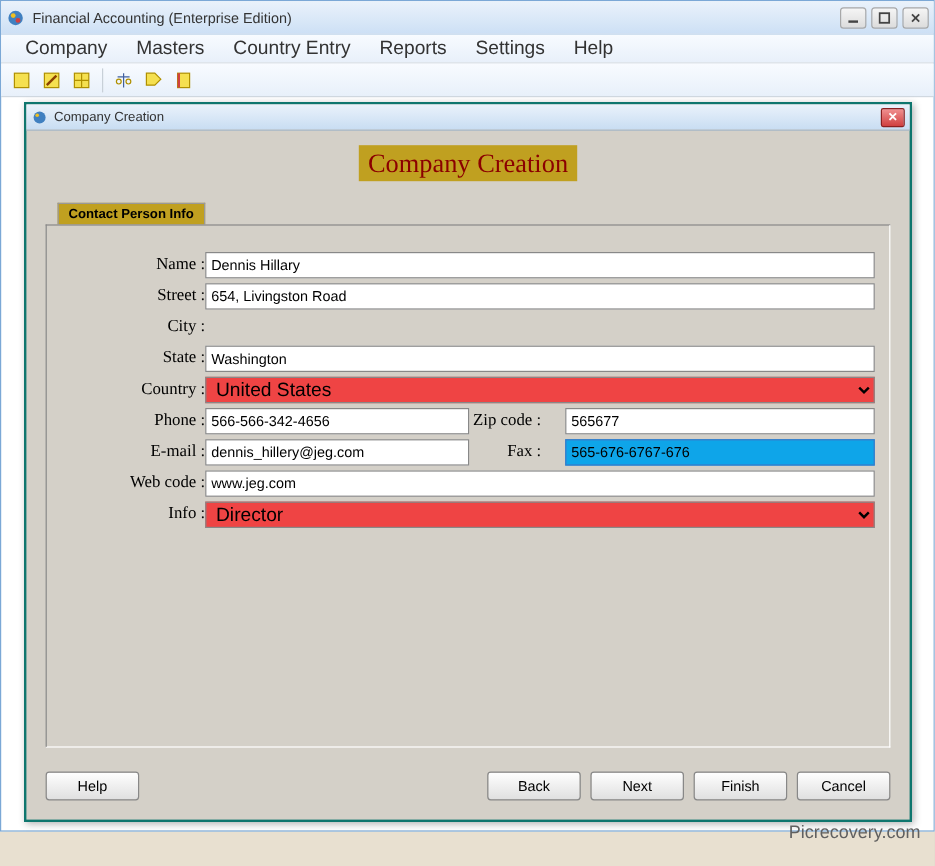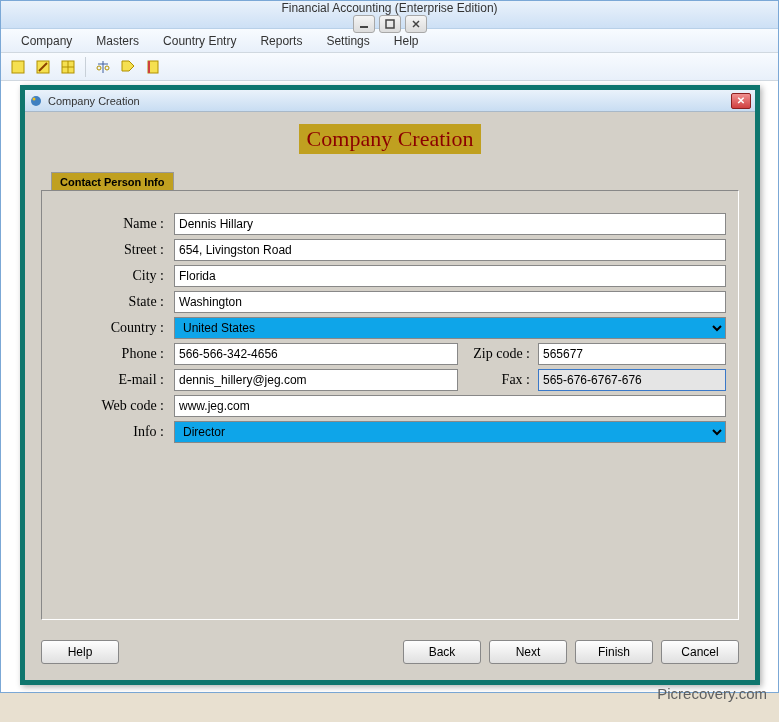--- a/index.html
+++ b/index.html
@@ -1,55 +1,55 @@
 <!DOCTYPE html>
 <html><head>
 <meta charset="utf-8">
 <style>
 * { box-sizing: border-box; margin: 0; padding: 0; font-family: Tahoma, Arial, sans-serif; }
 body { width: 779px; height: 722px; background: #e8e0d0; position: relative; overflow: hidden; }
 
 .main-window { position: absolute; top: 0; left: 0; width: 779px; height: 693px; background: #fff; border: 1px solid #7ba8d6; }
 
-.titlebar { height: 28px; background: linear-gradient(#eaf2fb,#cde0f5); display: flex; align-items: center; padding: 0 4px; border-bottom: 1px solid #b8d0e8; flex-direction: column; }
+.titlebar { height: 28px; background: linear-gradient(#eaf2fb,#cde0f5); display: flex; align-items: center; padding: 0 4px; border-bottom: 1px solid #b8d0e8; }
 .titlebar .app-icon { width: 16px; height: 16px; margin-right: 6px; }
 .titlebar .title { flex: 1; font-size: 12px; color: #333; }
 .win-controls { display: flex; gap: 4px; }
 .win-btn { width: 22px; height: 18px; background: linear-gradient(#f5f5f5,#dcdcdc); border: 1px solid #a8a8a8; border-radius: 3px; display: flex; align-items: center; justify-content: center; font-size: 10px; cursor: pointer; }
 
 .menubar { height: 24px; background: linear-gradient(#f8fbff,#e8f0fa); display: flex; align-items: center; padding: 0 8px; border-bottom: 1px solid #d0d8e0; }
-.menu-item { padding: 3px 12px; font-size: 12px; color: #333; cursor: pointer; }
+.menu-item { padding: 3px 12px; font-size: 16px; color: #333; cursor: pointer; }
 
 .toolbar { height: 28px; background: linear-gradient(#f8fbff,#e8f0fa); display: flex; align-items: center; padding: 0 6px; gap: 3px; border-bottom: 1px solid #d0d8e0; }
 .tool-btn { width: 22px; height: 22px; border: 1px solid transparent; display: flex; align-items: center; justify-content: center; cursor: pointer; border-radius: 2px; }
 .tool-sep { width: 1px; height: 20px; background: #c8d0d8; margin: 0 3px; }
 
-.dialog { position: absolute; top: 85px; left: 20px; width: 740px; height: 600px; background: #d4d0c8; border: 5px solid #0f766e; box-shadow: 2px 2px 6px rgba(0,0,0,0.3); }
+.dialog { position: absolute; top: 85px; left: 20px; width: 740px; height: 600px; background: #d4d0c8; border: 2px solid #0f766e; box-shadow: 2px 2px 6px rgba(0,0,0,0.3); }
 .dialog-titlebar { height: 22px; background: linear-gradient(#eaf2fb,#c8ddf2); display: flex; align-items: center; padding: 0 4px; border-bottom: 1px solid #a8b8c8; }
 .dialog-titlebar .dicon { width: 14px; height: 14px; margin-right: 5px; }
 .dialog-titlebar .dtitle { flex: 1; font-size: 11px; color: #333; }
 .dialog-close { width: 20px; height: 16px; background: linear-gradient(#f09090,#d04040); border: 1px solid #8b2020; border-radius: 2px; display: flex; align-items: center; justify-content: center; color: #fff; font-size: 10px; font-weight: bold; cursor: pointer; }
 
 .dialog-body { padding: 12px 14px; height: calc(100% - 22px); position: relative; }
 .heading { text-align: center; margin-bottom: 20px; }
 .heading span { display: inline-block; background: #c0a020; color: #8b0000; font-family: "Times New Roman", serif; font-size: 22px; padding: 2px 8px; }
 .section-tab { position: absolute; top: 60px; left: 26px; background: #c0a020; color: #000; font-size: 11px; font-weight: bold; padding: 3px 8px; border: 1px solid #999; border-bottom: none; }
 
 .form-panel { position: absolute; top: 78px; left: 16px; right: 16px; bottom: 60px; border: 1px solid #fff; border-top-color: #888; border-left-color: #888; padding: 20px 12px 12px 12px; background: #d4d0c8; }
 .form-row { display: flex; align-items: center; height: 26px; margin-bottom: 0px; }
-.form-label { font-family: "Times New Roman", serif; font-size: 14px; text-align: right; padding-right: 10px; }
+.form-label { font-family: "Times New Roman", serif; font-size: 14px; text-align: right; }
 .col-label-1 { width: 120px; }
 .col-field-full { flex: 1; }
-.col-field-half { width: 284px; }
-.col-label-2 { width: 80px; text-align: right; padding-right: 8px; font-family: "Times New Roman", serif; font-size: 14px; }
+.col-field-half { width: 220px; }
+.col-label-2 { width: 80px; text-align: right; padding-right: 20px; font-family: "Times New Roman", serif; font-size: 14px; }
 .col-field-2 { flex: 1; }
 
 .text-input { width: 100%; height: 22px; border: 1px solid #888; padding: 10px 4px; font-size: 12px; background: #fff; }
-.text-input.active { border: 1px solid #3a78c8; background: #e5e5e5; }
-.select-input { width: 100%; height: 22px; border: 1px solid #888; padding: 0 4px; font-size: 12px; background: #0ea5e9; }
+.text-input.active { border: 1px solid #3a78c8; background: #0ea5e9; }
+.select-input { width: 100%; height: 22px; border: 1px solid #888; padding: 0 4px; font-size: 16px; background: #ef4444; }
 
 .button-row { position: absolute; bottom: 16px; left: 16px; right: 16px; display: flex; gap: 8px; }
 .button-row .spacer { flex: 1; }
 .btn { width: 78px; height: 24px; background: linear-gradient(#fefefe,#e0e0e0); border: 1px solid #888; border-radius: 3px; font-size: 12px; cursor: pointer; }
 
 .watermark { position: absolute; bottom: 20px; right: 12px; font-size: 15px; color: #606060; font-family: Arial; }
 </style>
 </head>
 <body>
 
@@ -149,21 +149,20 @@
       <div class="form-row">
         <div class="form-label col-label-1">Name :</div>
         <div class="col-field-full"><input class="text-input" value="Dennis Hillary" style=""></div>
       </div>
       <div class="form-row">
         <div class="form-label col-label-1">Street :</div>
         <div class="col-field-full"><input class="text-input" value="654, Livingston Road" style=""></div>
       </div>
       <div class="form-row">
         <div class="form-label col-label-1">City :</div>
-        <div class="col-field-full"><input class="text-input" value="Florida" style=""></div>
       </div>
       <div class="form-row">
         <div class="form-label col-label-1">State :</div>
         <div class="col-field-full"><input class="text-input" value="Washington" style=""></div>
       </div>
       <div class="form-row">
         <div class="form-label col-label-1">Country :</div>
         <div class="col-field-full"><select class="select-input"><option>United States</option></select></div>
       </div>
       <div class="form-row">

